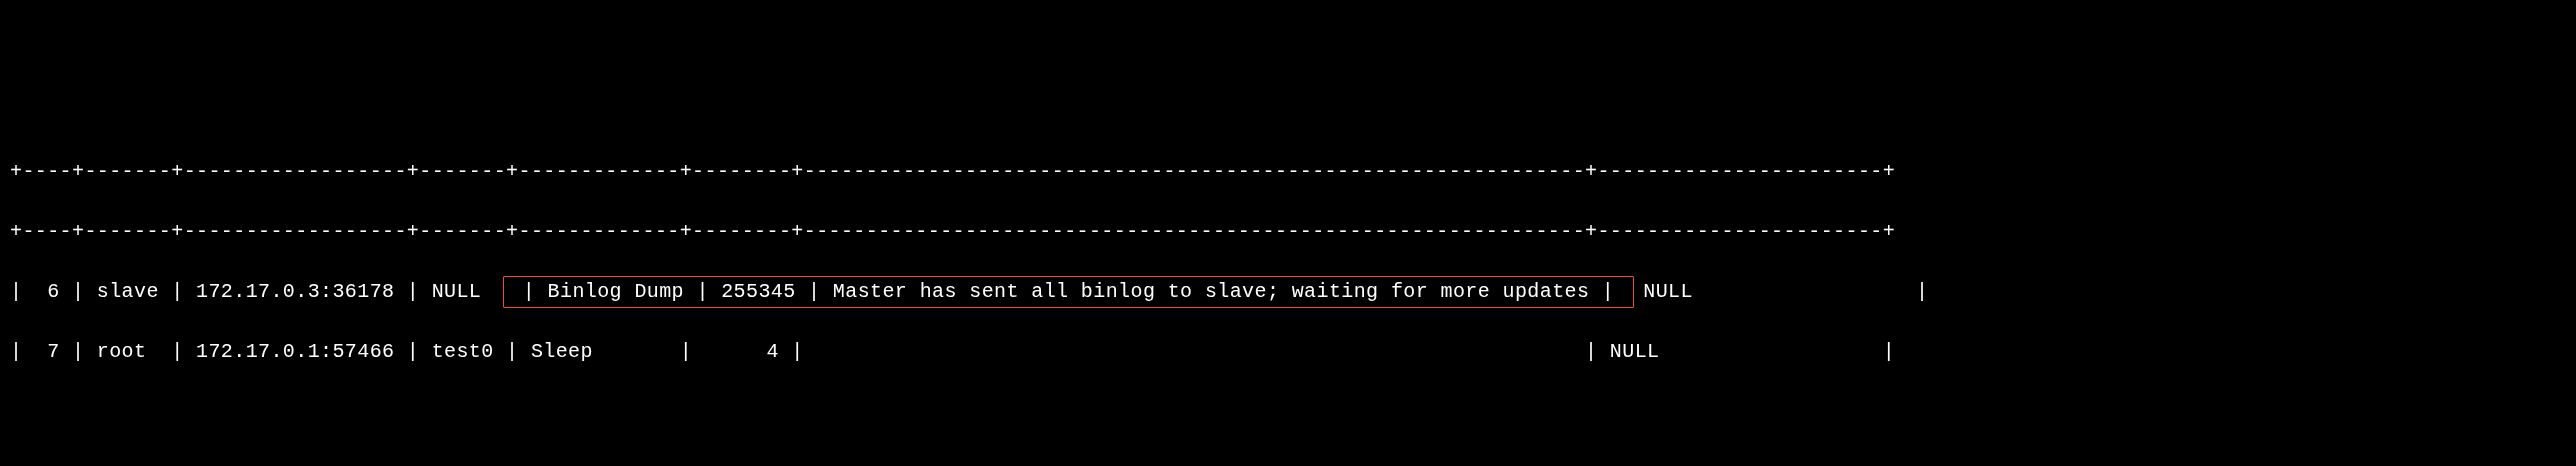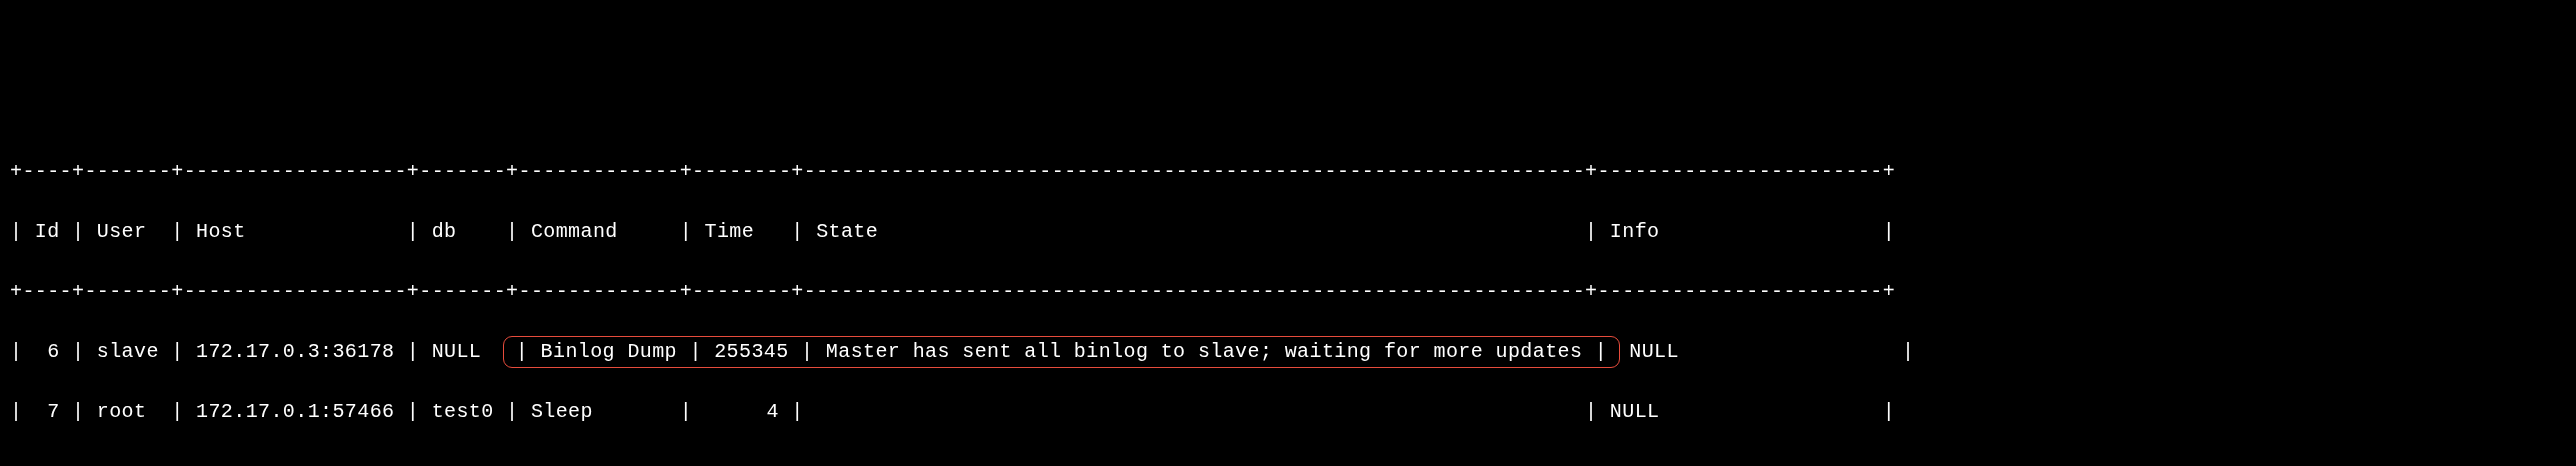--- a/index.html
+++ b/index.html
@@ -21,34 +21,33 @@
       overflow-x: auto;
     }
     .line {
       display: block;
     }
     .prompt {
       color: #ffffff;
     }
     .highlight-box {
       border: 1.7px solid #e74c3c;
-      border-radius: 9px;
-      padding: 0 12px;
+      border-radius: 1px;
+      padding: 0 19px;
       display: inline-block;
       margin: -1.7px -3.3px;
     }
   </style>
 </head>
 <body>
 
 
 
 <div class="terminal">
 <span class="line">+----+-------+------------------+-------+-------------+--------+---------------------------------------------------------------+-----------------------+</span>
-<span class="line">| Id | User  | Host             | db    | Command     | Time   | State                                                         | Info                  |</span>
 <span class="line">+----+-------+------------------+-------+-------------+--------+---------------------------------------------------------------+-----------------------+</span>
 <span class="line"><span>|  6 | slave | 172.17.0.3:36178 | NULL  </span><span class="highlight-box">| Binlog Dump | 255345 | Master has sent all binlog to slave; waiting for more updates |</span><span> NULL                  |</span></span>
 <span class="line">|  7 | root  | 172.17.0.1:57466 | test0 | Sleep       |      4 |                                                               | NULL                  |</span>
 
 
 
 
 
 
 </div>

